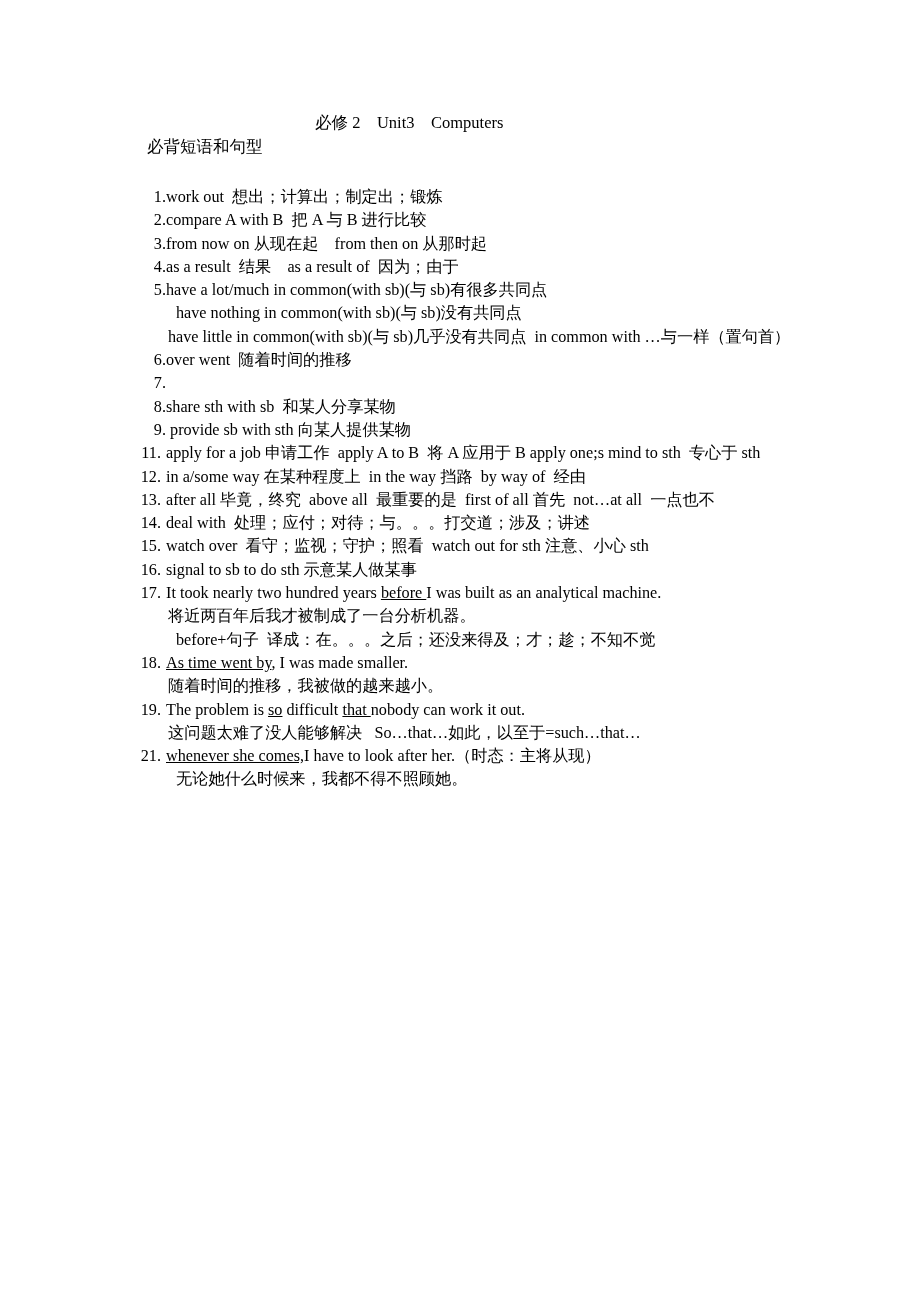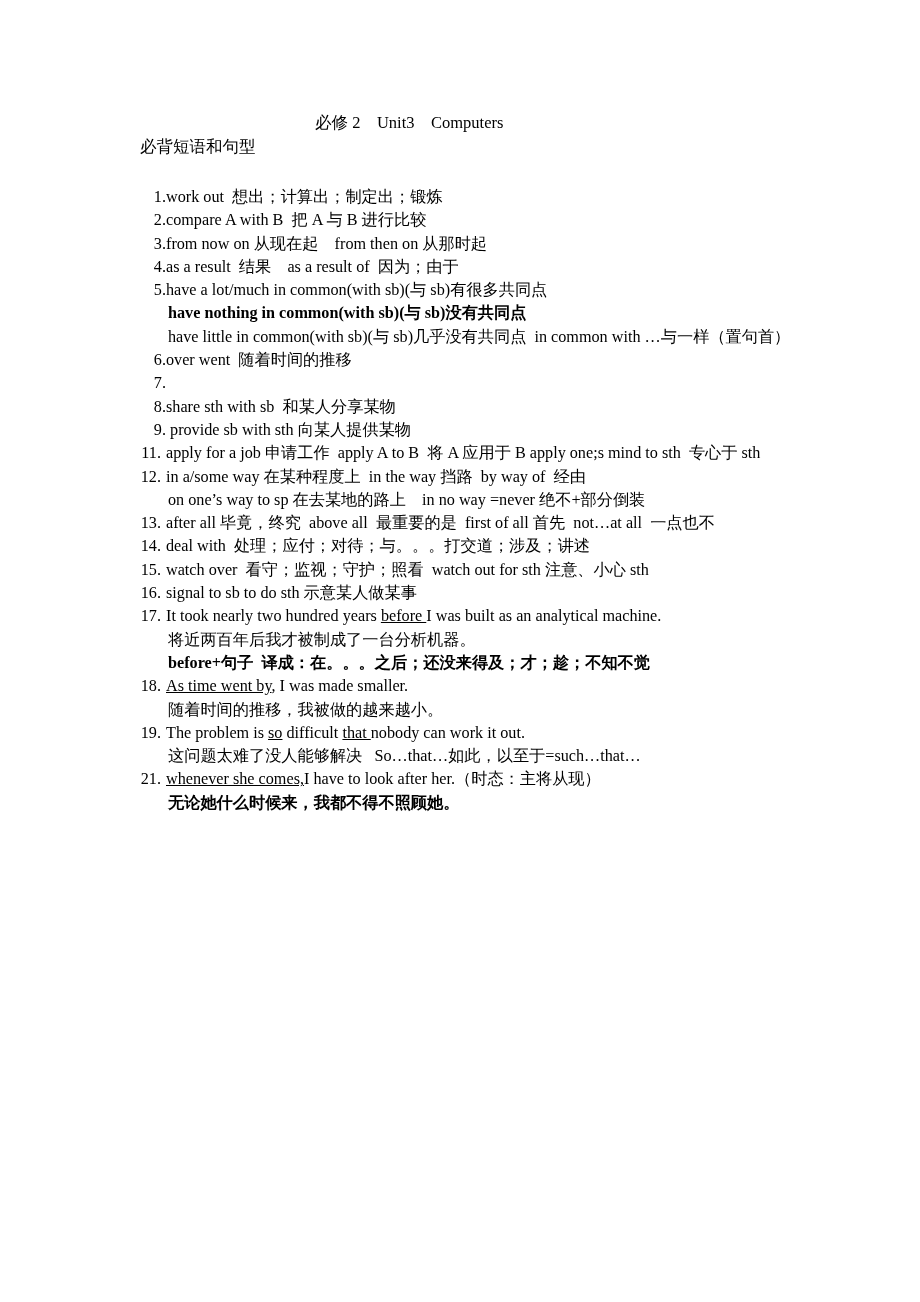--- a/index.html
+++ b/index.html
@@ -26,21 +26,21 @@
   .doc-title {
     position: absolute;
     left: 315px;
     top: 112px;
     font-size: 16.5px;
     line-height: 22px;
     white-space: pre;
   }
   .doc-subtitle {
     position: absolute;
-    left: 140px;
+    left: 147px;
     top: 136px;
     font-size: 16.5px;
     line-height: 22px;
     white-space: pre;
   }
   .list {
     position: absolute;
     left: 0;
     top: 186px;
     width: 920px;
@@ -69,22 +69,21 @@
   .txt {
     position: absolute;
     left: 166px;
     top: 0;
     white-space: pre;
   }
   .txt.cont {
     left: 168px;
   }
   .txt.cont-deep {
-    left: 168px;
-    font-weight: bold;
+    left: 176px;
   }
   u { text-decoration: underline; }
 </style>
 </head>
 <body>
 
 <div class="page">
 
   <div class="doc-title">必修 2    Unit3    Computers</div>
 
@@ -118,21 +117,20 @@
         <div class="line"><span class="num one-digit">8.</span><span class="txt">share sth with sb  和某人分享某物</span></div>
       </div>
       <div class="item">
         <div class="line"><span class="num one-digit">9.</span><span class="txt"> provide sb with sth 向某人提供某物</span></div>
       </div>
       <div class="item">
         <div class="line"><span class="num two-digit">11.</span><span class="txt">apply for a job 申请工作  apply A to B  将 A 应用于 B apply one;s mind to sth  专心于 sth</span></div>
       </div>
       <div class="item">
         <div class="line"><span class="num two-digit">12.</span><span class="txt">in a/some way 在某种程度上  in the way 挡路  by way of  经由</span></div>
-        <div class="line"><span class="txt cont">on one’s way to sp 在去某地的路上    in no way =never 绝不+部分倒装</span></div>
       </div>
       <div class="item">
         <div class="line"><span class="num two-digit">13.</span><span class="txt">after all 毕竟，终究  above all  最重要的是  first of all 首先  not…at all  一点也不</span></div>
       </div>
       <div class="item">
         <div class="line"><span class="num two-digit">14.</span><span class="txt">deal with  处理；应付；对待；与。。。打交道；涉及；讲述</span></div>
       </div>
       <div class="item">
         <div class="line"><span class="num two-digit">15.</span><span class="txt">watch over  看守；监视；守护；照看  watch out for sth 注意、小心 sth</span></div>
       </div>

